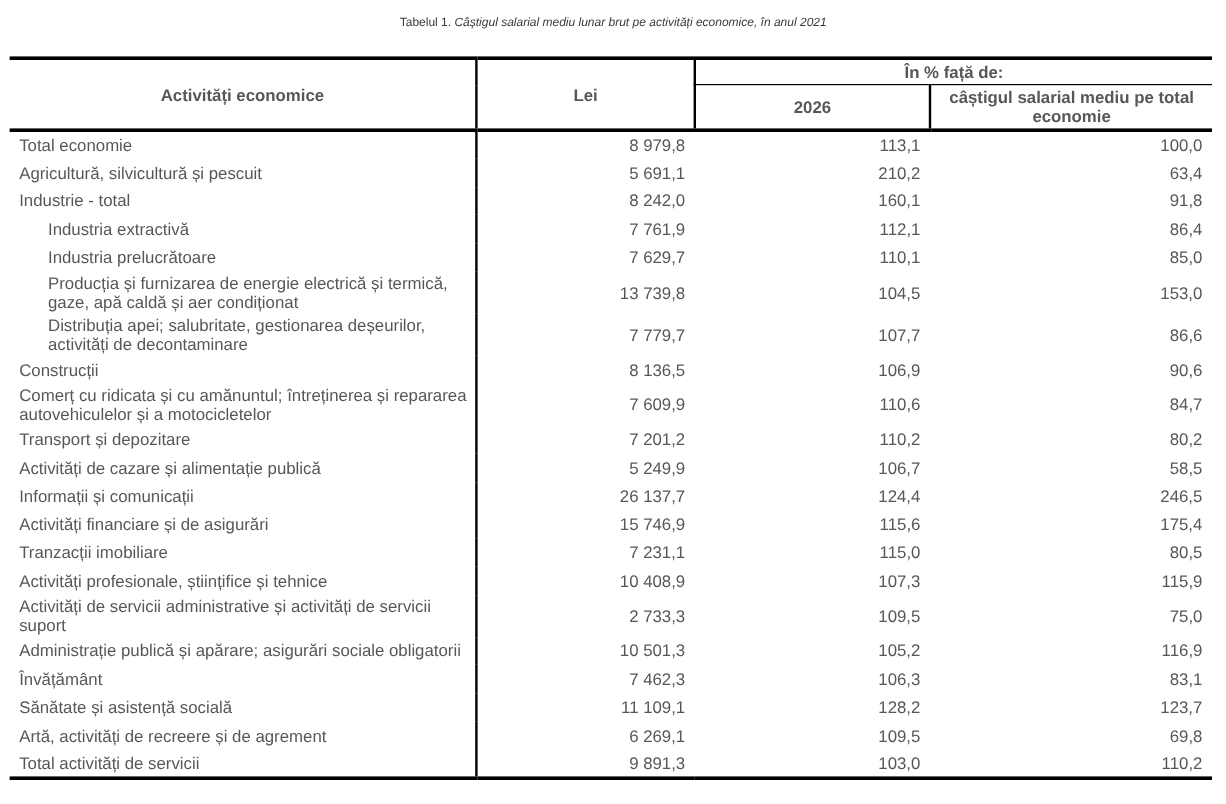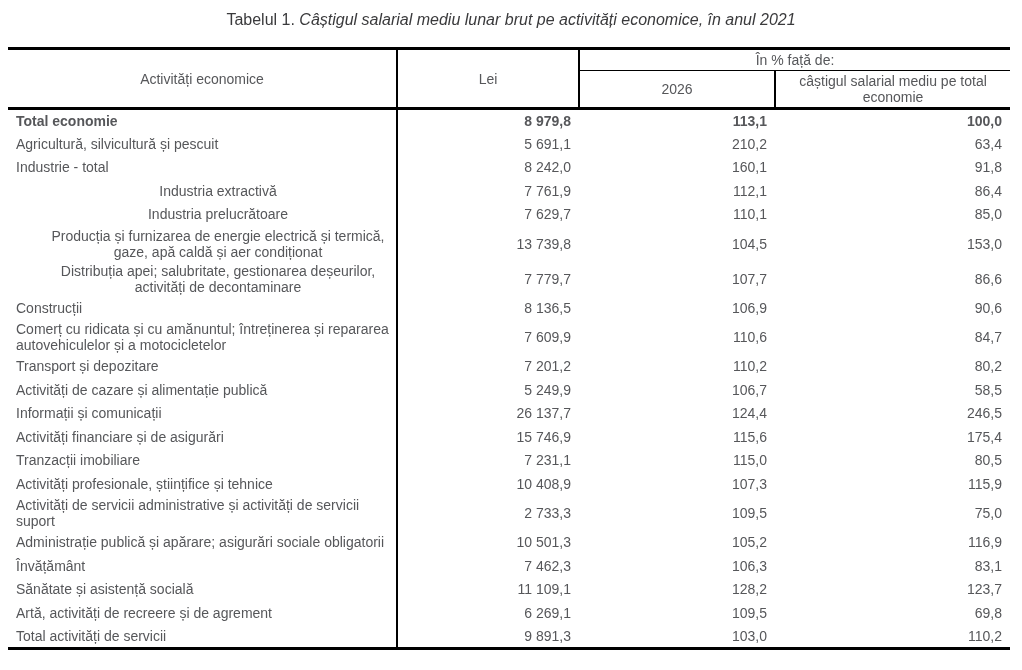--- a/index.html
+++ b/index.html
@@ -16,41 +16,41 @@
     width: 1022px; height: 670px;
     position: relative;
     font-family: "Liberation Sans", sans-serif;
     overflow: hidden;
   }
   .title {
     position: absolute;
     top: 11px; left: 0;
     width: 1022px;
     text-align: center;
-    font-size: 16px;
+    font-size: 10px;
     color: var(--title-color);
     line-height: 18px;
   }
   .title .it { font-style: italic; }
   table.salary {
     position: absolute;
     left: 8px; top: 47px;
     width: 1002px;
     border-collapse: collapse;
     table-layout: fixed;
     color: var(--text-color);
     font-size: 14px;
   }
   col.c1 { width: 389px; }
   col.c2 { width: 182px; }
   col.c3 { width: 196px; }
   col.c4 { width: 235px; }
 
   thead th {
-    font-weight: normal;
+    font-weight: bold;
     text-align: center;
     vertical-align: middle;
     line-height: 16px;
     padding: 2px 4px;
   }
   thead .th-act  { border-top: 3px solid var(--border-color); border-bottom: 3px solid var(--border-color); border-right: 2px solid var(--border-color); }
   thead .th-lei  { border-top: 3px solid var(--border-color); border-bottom: 3px solid var(--border-color); border-right: 2px solid var(--border-color); margin-left: 24px; }
   thead .th-group{ border-top: 3px solid var(--border-color); border-bottom: 1px solid var(--border-color); height: 21px; }
   thead .th-2020 { border-bottom: 3px solid var(--border-color); border-right: 2px solid var(--border-color); height: 35px; }
   thead .th-total{ border-bottom: 3px solid var(--border-color); height: 35px; margin-top: 20px; }
@@ -58,27 +58,27 @@
   tbody tr { height: 23.5px; }
   tbody td {
     vertical-align: middle;
     line-height: 16px;
     padding: 1.5px 0;
   }
   tbody td.c-label {
     padding-left: 8px;
     border-right: 2px solid var(--border-color);
   }
-  tbody td.c-label.indent { padding-left: 32px; text-align: center; }
+  tbody td.c-label.indent { padding-left: 32px; }
   tbody td.c-num {
     text-align: right;
     padding-right: 8px;
     white-space: nowrap;
   }
-  tbody tr.bold td { font-weight: bold; }
+  tbody tr.bold td { font-weight: normal; }
   tbody tr:last-child td { border-bottom: 3px solid var(--border-color); }
 </style>
 </head>
 <body>
 
 <div class="title"><span>Tabelul 1.</span> <span class="it">Câștigul salarial mediu lunar brut pe activități economice, în anul 2021</span></div>
 
 <table class="salary">
   <colgroup>
     <col class="c1">

